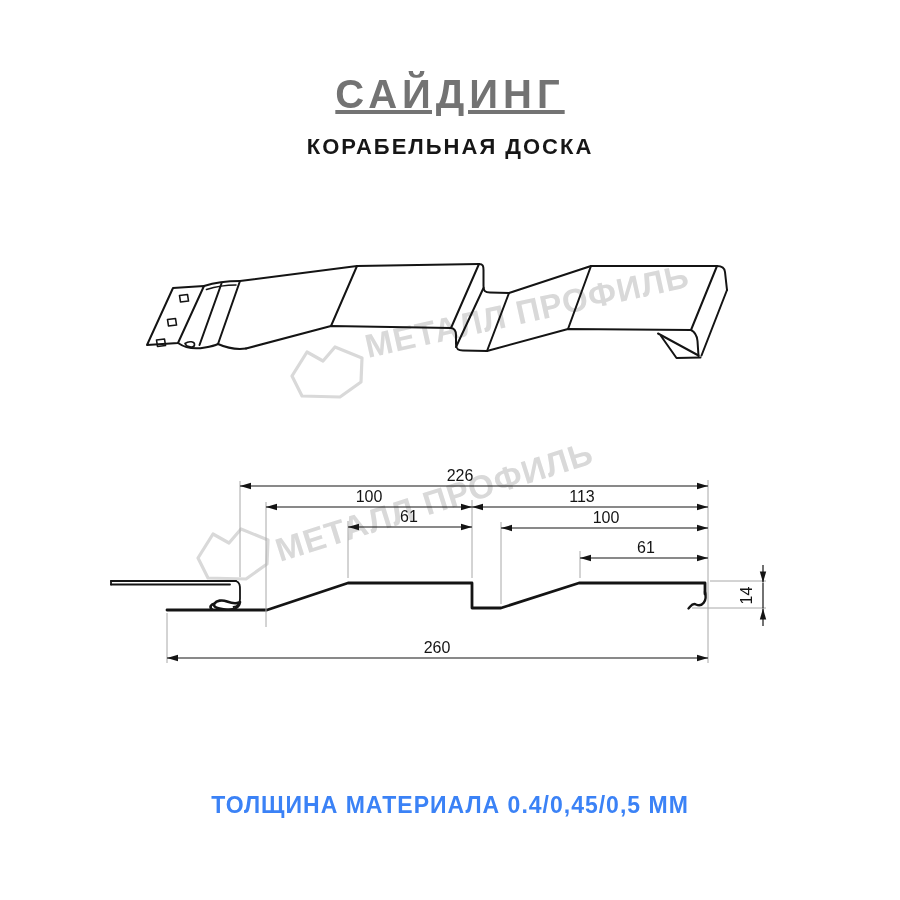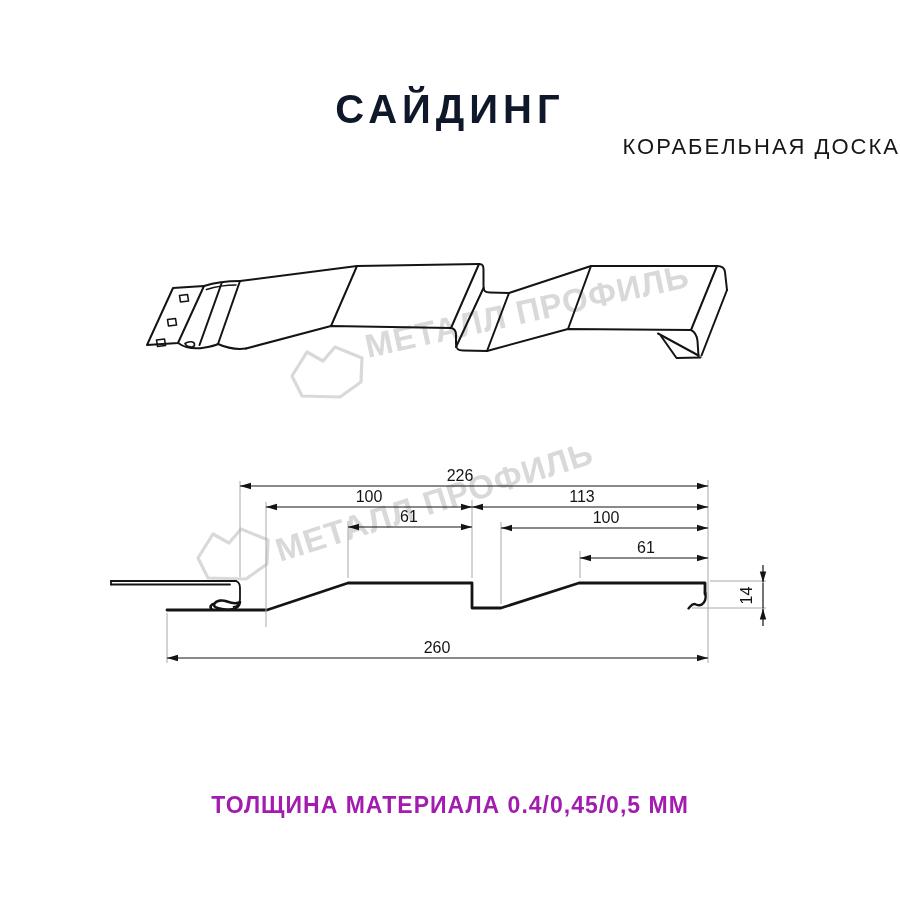--- a/index.html
+++ b/index.html
@@ -1,22 +1,22 @@
 <!DOCTYPE html>
 <html><head>
 <meta charset="utf-8">
 <style>
   html,body{margin:0;padding:0;background:#ffffff;}
   #stage{position:relative;width:900px;height:900px;background:#fff;overflow:hidden;
          font-family:"Liberation Sans","DejaVu Sans",sans-serif;color:#111;}
   .ctr{position:absolute;left:0;width:900px;text-align:center;white-space:nowrap;}
-  #title-main{top:87px;font-size:40px;font-weight:800;letter-spacing:5px;color:#0f172a;}
-  #title-sub{top:134px;font-size:22px;font-weight:400;letter-spacing:2px;color:#161616;text-align:right;}
+  #title-main{top:72px;font-size:40px;font-weight:800;letter-spacing:5px;color:#737373;text-decoration:underline;}
+  #title-sub{top:134px;font-size:22px;font-weight:700;letter-spacing:2px;color:#161616;}
   #title-code{top:163px;font-size:17px;font-weight:500;letter-spacing:1px;color:#161616;}
-  #footer-note{top:792px;font-size:23px;font-weight:600;letter-spacing:1px;color:#a21caf;}
+  #footer-note{top:792px;font-size:23px;font-weight:600;letter-spacing:1px;color:#3b82f6;}
   svg{position:absolute;left:0;top:0;}
   .wmtext{font-size:33px;font-weight:700;letter-spacing:1px;}
   .dimtxt{font-size:16px;fill:#141414;}
 </style>
 </head>
 <body>
 
 <div id="stage">
 
   <div id="title-main" class="ctr">САЙДИНГ</div>

